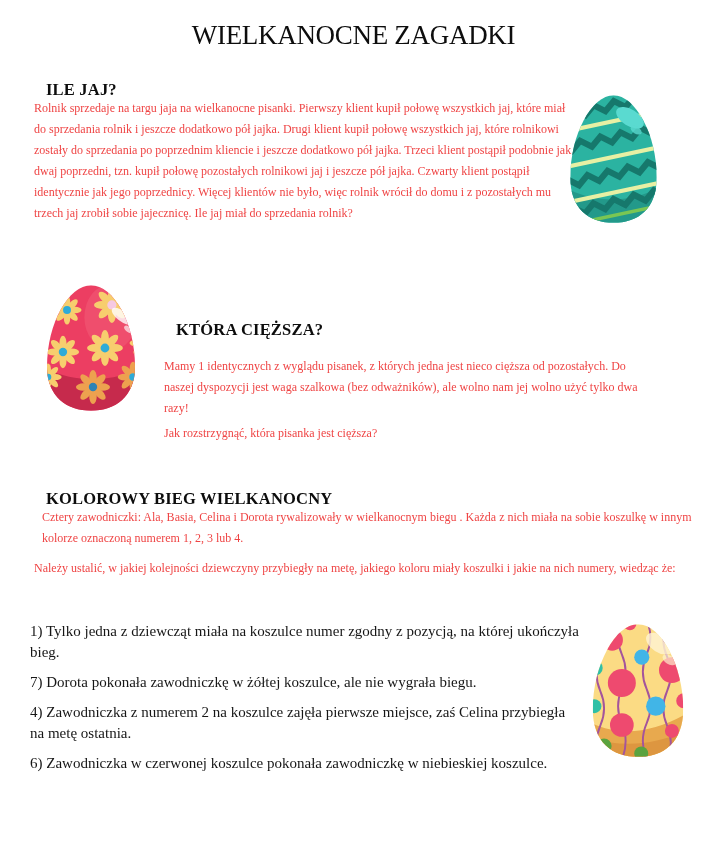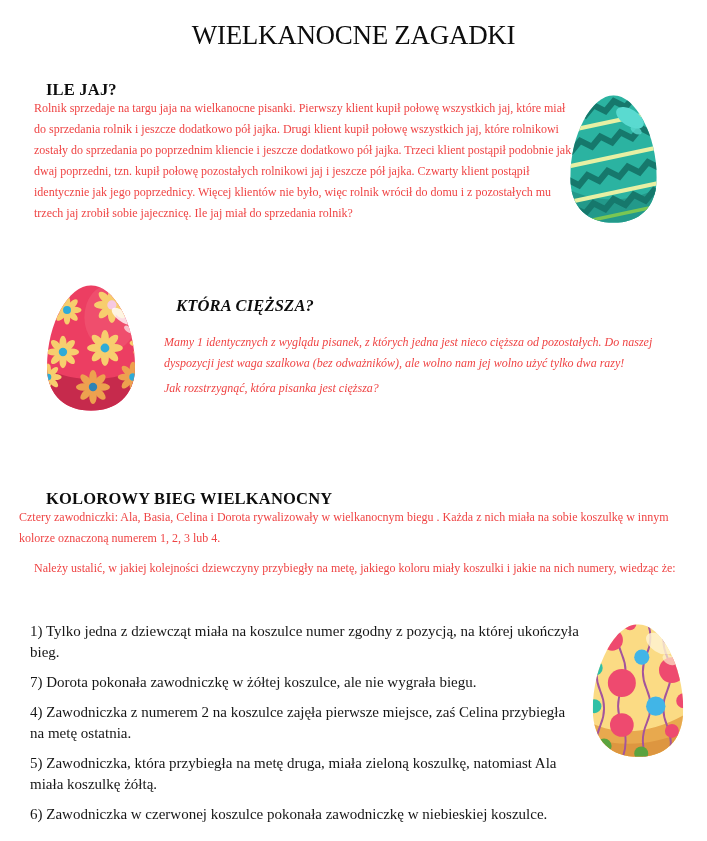--- a/index.html
+++ b/index.html
@@ -119,35 +119,34 @@
           <circle cx="51.8" cy="95.5" r="3.8"></circle>
         </g>
         <g opacity="0.8" fill="#FFFFFF">
           <ellipse cx="78" cy="31" rx="11" ry="4.6" transform="rotate(38 78 31)"></ellipse>
           <ellipse cx="84" cy="43" rx="4.5" ry="2.4" transform="rotate(38 84 43)" opacity="0.8"></ellipse>
         </g>
       </g>
     </svg>
   </figure>
 
-  <div class="abs" style="top:280px;left:160px;width:500px;font-style:italic;">
+  <div class="abs" style="top:304px;left:160px;width:500px;">
     <h2 class="sec-heading">KTÓRA CIĘŻSZA?</h2>
     <p class="body-text mt9">Mamy 1 identycznych z wyglądu pisanek, z których jedna jest nieco cięższa od pozostałych. Do naszej dyspozycji jest waga szalkowa (bez odważników), ale wolno nam jej wolno użyć tylko dwa razy!</p>
     <p class="body-text mt9">Jak rozstrzygnąć, która pisanka jest cięższa?</p>
   </div>
 
   <h2 class="sec-heading abs" style="top:473px;left:30px;">KOLOROWY BIEG WIELKANOCNY</h2>
-  <p class="body-text abs" style="top:503px;left:15px;width:658px;">Cztery zawodniczki: Ala, Basia, Celina i Dorota rywalizowały w wielkanocnym biegu . Każda z nich miała na sobie koszulkę w innym kolorze oznaczoną numerem 1, 2, 3 lub 4.</p>
+  <p class="body-text abs" style="top:503px;left:38px;width:658px;">Cztery zawodniczki: Ala, Basia, Celina i Dorota rywalizowały w wielkanocnym biegu . Każda z nich miała na sobie koszulkę w innym kolorze oznaczoną numerem 1, 2, 3 lub 4.</p>
   <p class="body-text abs" style="top:554px;left:30px;width:658px;">Należy ustalić, w jakiej kolejności dziewczyny przybiegły na metę, jakiego koloru miały koszulki i jakie na nich numery, wiedząc że:</p>
 
   <div class="abs" style="top:605px;left:30px;width:552px;">
     <p class="clue">1) Tylko jedna z dziewcząt miała na koszulce numer zgodny z pozycją, na której ukończyła bieg.</p>
     <p class="clue">7) Dorota pokonała zawodniczkę w żółtej koszulce, ale nie wygrała biegu.</p>
     <p class="clue">4) Zawodniczka z numerem 2 na koszulce zajęła pierwsze miejsce, zaś Celina przybiegła na metę ostatnia.</p>
-    <p class="clue">5) Zawodniczka, która przybiegła na metę druga, miała zieloną koszulkę, natomiast Ala miała koszulkę żółtą.</p>
     <p class="clue">6) Zawodniczka w czerwonej koszulce pokonała zawodniczkę w niebieskiej koszulce.</p>
   </div>
 
   <figure class="abs" style="top:620px;left:584px;width:108px;height:140px;">
     <svg width="108" height="140" viewBox="0 0 100 130">
       <defs>
         <clipPath id="ce3">
           <path d="M50 4 C71 4 92 42 92 83 C92 113 74 127 50 127 C26 127 8 113 8 83 C8 42 29 4 50 4 Z"></path>
         </clipPath>
       </defs>

